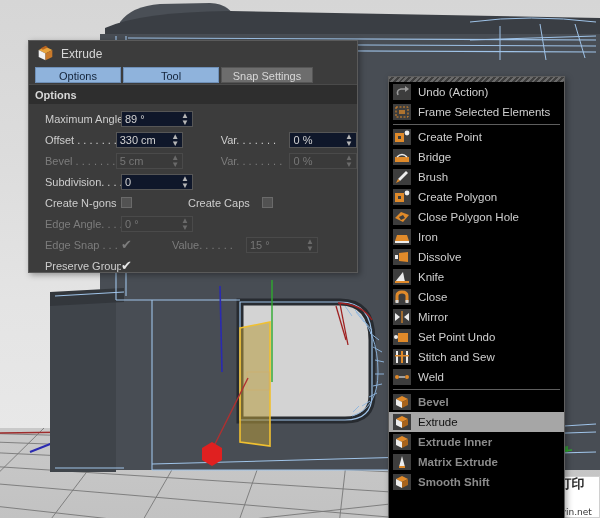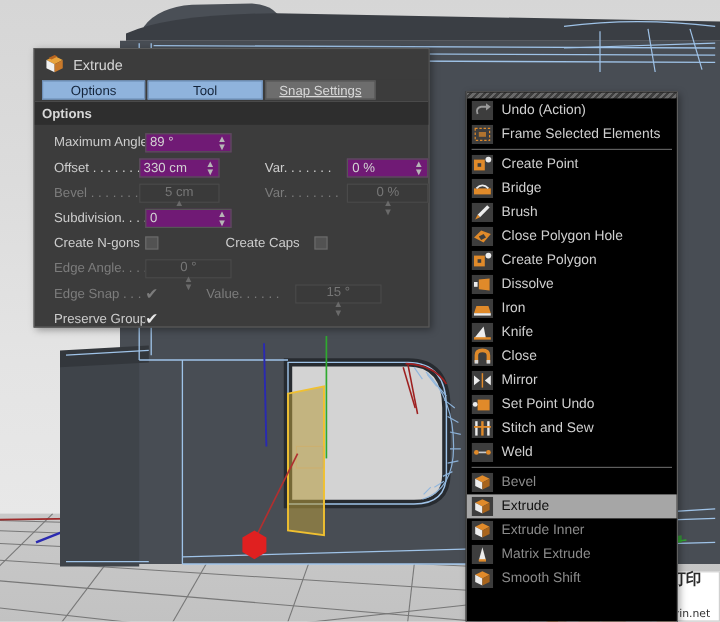--- a/index.html
+++ b/index.html
@@ -52,39 +52,39 @@
 
   #sect-header{height:19px;background:#2e2e2e;color:#d8d8d8;font-size:11px;font-weight:bold;
     display:flex;align-items:center;padding-left:6px;border-top:1px solid #4a4a4a;}
 
   #fields{padding:4px 0 0 0;}
   .frow{height:21px;display:flex;align-items:center;}
   .lbl{font-size:11px;color:#cdcdcd;white-space:nowrap;}
   .lbl.dim{color:#7c7c7c;}
   .lbl.l1{width:92px;padding-left:16px;box-sizing:border-box;overflow:hidden;}
   .lbl.l2{width:78px;padding-left:4px;box-sizing:border-box;overflow:hidden;}
-  .numbox{width:72px;height:16px;background:#701a75;border:1px solid #565656;
+  .numbox{width:72px;height:16px;background:#0f172a;border:1px solid #565656;
     box-sizing:border-box;display:flex;align-items:center;justify-content:space-between;
     padding:0 3px;color:#d2d2d2;font-size:11px;}
-  .numbox.dim{background:#3a3a3a;border-color:#4a4a4a;color:#767676;flex-direction:column;}
+  .numbox.dim{background:#3a3a3a;border-color:#4a4a4a;color:#767676;}
   .spin{font-size:8px;line-height:7px;color:#b6b6b6;text-align:center;}
   .numbox.dim .spin{color:#6a6a6a;}
   .chk{width:11px;height:11px;background:#525252;border:1px solid #6a6a6a;box-sizing:border-box;}
   .tick{font-size:13px;color:#e8e8e8;line-height:11px;}
   .tick.dim{color:#7c7c7c;}
 
   
   #ctxmenu{position:absolute;left:388px;top:76px;width:177px;height:480px;
     background:#000000;border:1px solid #5e5e5e;box-sizing:border-box;
     box-shadow:2px 2px 6px rgba(0,0,0,.35);overflow:hidden;}
   #ctx-handle{height:5px;background:repeating-linear-gradient(135deg,#6a6a6a 0 2px,#3e3e3e 2px 4px);}
   .mi{height:20px;display:flex;align-items:center;gap:7px;padding-left:4px;position:relative;}
   .mi .ico{width:18px;height:16px;flex:none;}
   .mi .mlbl{font-size:11.5px;color:#cfcfcf;white-space:nowrap;}
-  .mi.disabled .mlbl{color:#8b8b8b;}
+  .mi.disabled .mlbl{color:#8b8b8b;font-weight:bold;}
   .mi.selected{background:#a6a6a6;}
   .mi.selected .mlbl{color:#111;}
   .msep{height:1px;background:#5e5e5e;margin:2px 4px 2px 4px;}
 </style>
 </head>
 <body>
 
 <div id="viewport">
   <div class="vp-sky"></div>
   <div class="vp-floor"></div>
@@ -204,21 +204,21 @@
       <polygon points="2,6 10,10 10,18 2,14" fill="#f2f2f2"></polygon>
       <polygon points="18,6 18,14 10,18 10,10" fill="#c9792a"></polygon>
       <polygon points="4,4 10,1 13,2.5 7,5.5" fill="#b8641f"></polygon>
     </svg>
     <span class="ttl">Extrude</span>
   </div>
 
   <div id="tabrow">
       <div class="tab active" style="width: 86px;">Options</div>
       <div class="tab active" style="width: 96px;">Tool</div>
-      <div class="tab inactive" style="width: 92px; text-decoration: underline;">Snap Settings</div>
+      <div class="tab inactive" style="width: 92px;">Snap Settings</div>
     </div>
 
   <div id="sect-header">Options</div>
 
   <div id="fields">
       <div class="frow">
         <span class="lbl l1">Maximum Angle</span>
         <div class="numbox">
           <span>89 °</span>
           <span class="spin">▲<br>▼</span>
@@ -329,49 +329,49 @@
         <svg viewBox="0 0 18 16" class="ico">
           <rect x="0" y="0" width="18" height="16" fill="#3d3d3d"></rect>
           <path d="M13 2 L15 4 L7 12 L5 10 Z" fill="#ededed"></path>
           <path d="M5 10 L7 12 L3 14 Z" fill="#e08a2a"></path>
         </svg>
         <span class="mlbl">Brush</span>
       </div>
       <div class="mi">
         <svg viewBox="0 0 18 16" class="ico">
           <rect x="0" y="0" width="18" height="16" fill="#3d3d3d"></rect>
-          <polygon points="2,9 8,3 16,6 10,13" fill="#e08a2a"></polygon>
-          <polygon points="6,8 10,6 12,9 8,11" fill="#3d3d3d"></polygon>
-        </svg>
-        <span class="mlbl">Close Polygon Hole</span>
-      </div>
-      <div class="mi">
-        <svg viewBox="0 0 18 16" class="ico">
-          <rect x="0" y="0" width="18" height="16" fill="#3d3d3d"></rect>
           <rect x="2" y="4" width="9" height="9" fill="#e08a2a"></rect>
           <rect x="5" y="7" width="3" height="3" fill="#3d3d3d"></rect>
           <circle cx="14" cy="4" r="2.4" fill="#ededed"></circle>
         </svg>
         <span class="mlbl">Create Polygon</span>
       </div>
       <div class="mi">
         <svg viewBox="0 0 18 16" class="ico">
           <rect x="0" y="0" width="18" height="16" fill="#3d3d3d"></rect>
+          <polygon points="2,9 8,3 16,6 10,13" fill="#e08a2a"></polygon>
+          <polygon points="6,8 10,6 12,9 8,11" fill="#3d3d3d"></polygon>
+        </svg>
+        <span class="mlbl">Close Polygon Hole</span>
+      </div>
+      <div class="mi">
+        <svg viewBox="0 0 18 16" class="ico">
+          <rect x="0" y="0" width="18" height="16" fill="#3d3d3d"></rect>
+          <path d="M2 12 L4 6 L14 6 L16 12 Z" fill="#e08a2a"></path>
+          <rect x="2" y="12" width="14" height="2" fill="#ededed"></rect>
+        </svg>
+        <span class="mlbl">Iron</span>
+      </div>
+      <div class="mi">
+        <svg viewBox="0 0 18 16" class="ico">
+          <rect x="0" y="0" width="18" height="16" fill="#3d3d3d"></rect>
           <polygon points="6,4 15,3 15,13 6,12" fill="#e08a2a"></polygon>
           <rect x="2" y="6" width="3" height="4" fill="#ededed"></rect>
         </svg>
         <span class="mlbl">Dissolve</span>
-      </div>
-      <div class="mi">
-        <svg viewBox="0 0 18 16" class="ico">
-          <rect x="0" y="0" width="18" height="16" fill="#3d3d3d"></rect>
-          <path d="M2 12 L4 6 L14 6 L16 12 Z" fill="#e08a2a"></path>
-          <rect x="2" y="12" width="14" height="2" fill="#ededed"></rect>
-        </svg>
-        <span class="mlbl">Iron</span>
       </div>
       <div class="mi">
         <svg viewBox="0 0 18 16" class="ico">
           <rect x="0" y="0" width="18" height="16" fill="#3d3d3d"></rect>
           <polygon points="2,13 10,3 12,13" fill="#ededed"></polygon>
           <rect x="2" y="12" width="14" height="2" fill="#e08a2a"></rect>
         </svg>
         <span class="mlbl">Knife</span>
       </div>
       <div class="mi">

